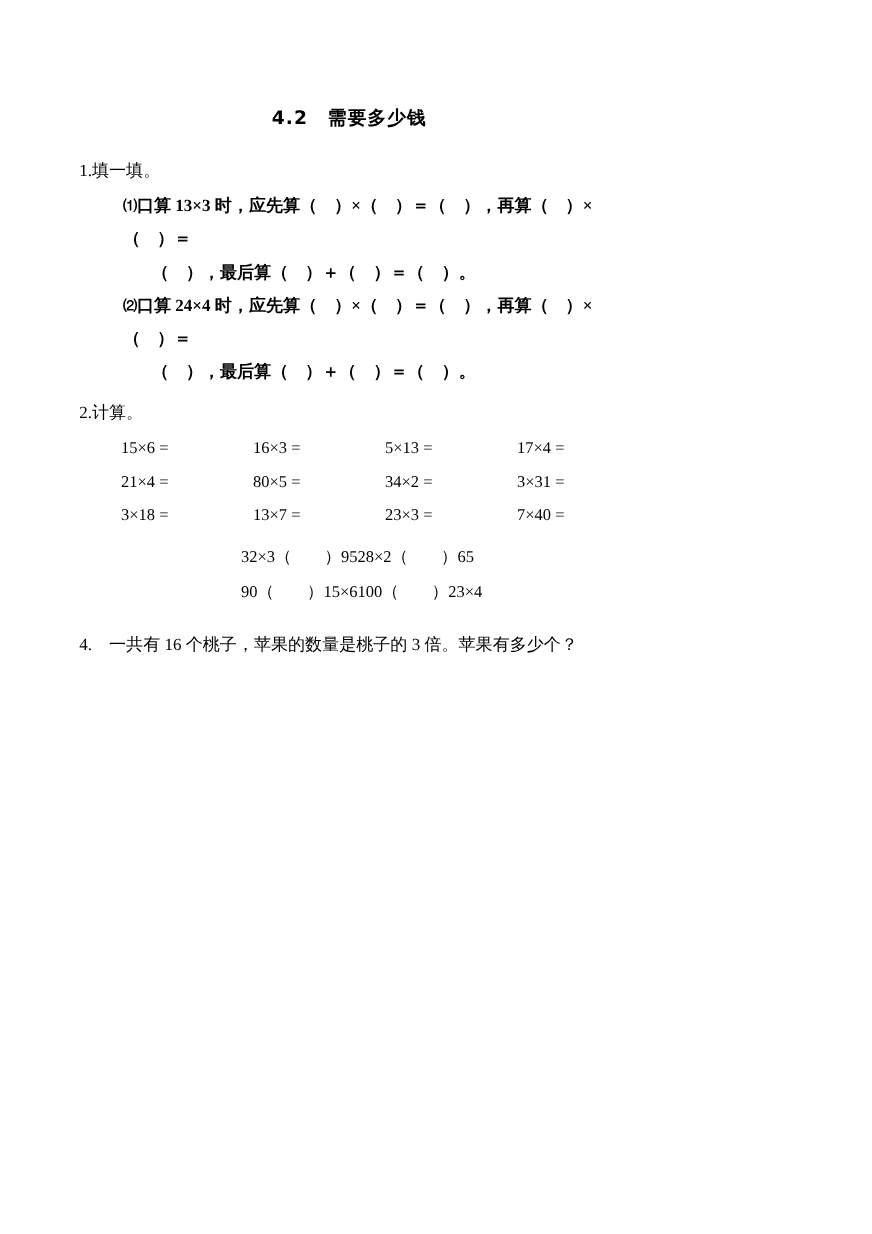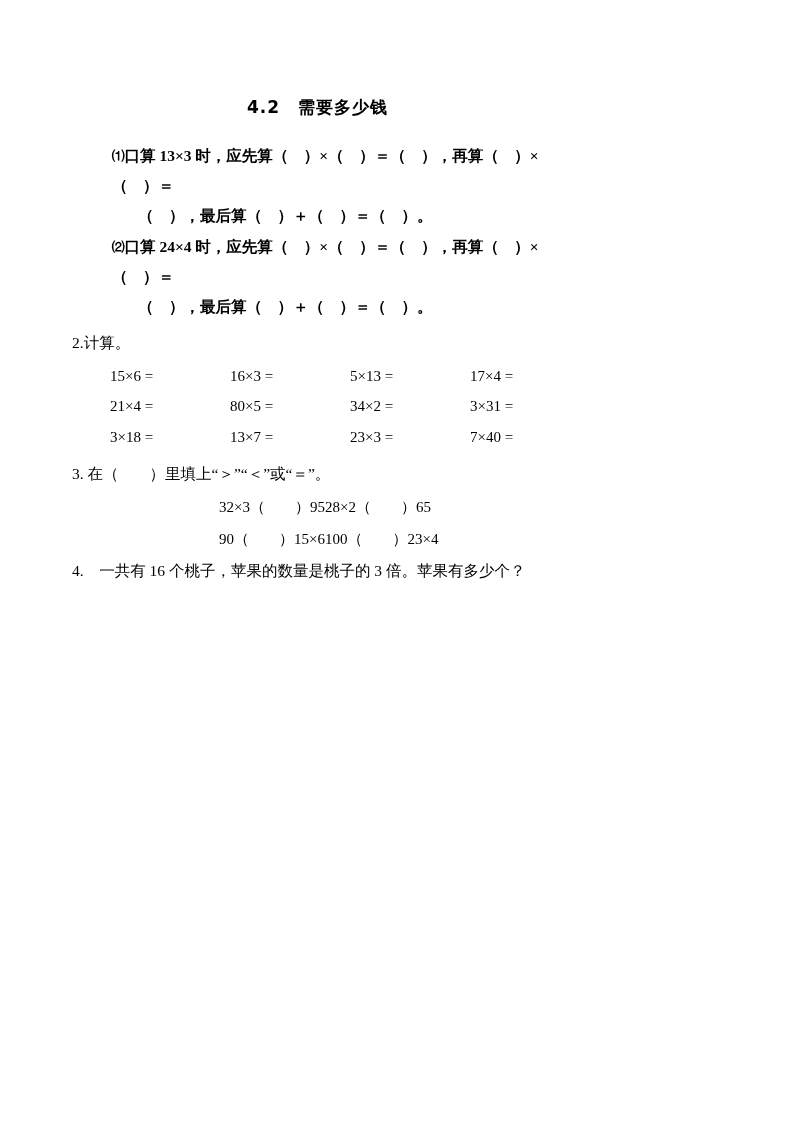--- a/index.html
+++ b/index.html
@@ -71,38 +71,40 @@
     width: 215px;
     text-align: right;
   }
   .cmp-row span.cellB {
     display: inline-block;
     width: 215px;
   }
   .word-q {
     font-size: 15.5px;
     line-height: 1.95;
+    margin-top: 16px;
   }
   .word-q .indent {
     display: block;
     padding-left: 22px;
   }
   .gap-big {
     height: 118px;
   }
   .spacer-2 { height: 6px; }
 </style>
 </head>
 <body>
 
 <div class="page">
 
   <h1 class="doc-title">4.2　需要多少钱</h1>
 
   <div>
+    <div class="q-head">1.填一填。</div>
 
     <div class="sub">
       <span class="sub-marker">⑴</span><span>口算 13×3 时，应先算（　）×（　）＝（　），再算（　）×（　）＝</span>
       <span class="hang">（　），最后算（　）＋（　）＝（　）。</span>
     </div>
 
     <div class="sub">
       <span class="sub-marker">⑵</span><span>口算 24×4 时，应先算（　）×（　）＝（　），再算（　）×（　）＝</span>
       <span class="hang">（　），最后算（　）＋（　）＝（　）。</span>
     </div>
@@ -120,21 +122,20 @@
       <span class="cell">21×4 =</span><span class="cell">80×5 =</span><span class="cell">34×2 =</span><span class="cell">3×31 =</span>
     </div>
     <div class="calc-row">
       <span class="cell">3×18 =</span><span class="cell">13×7 =</span><span class="cell">23×3 =</span><span class="cell">7×40 =</span>
     </div>
   </div>
 
   <div class="spacer-2"></div>
 
   <div>
-    <div class="q-head">3. 在（　　）里填上“＞”“＜”或“＝”。</div>
 
     <div class="cmp-row">
       <span class="cellA">32×3（　　）95</span><span class="cellB">28×2（　　）65</span>
     </div>
     <div class="cmp-row">
       <span class="cellA">90（　　）15×6</span><span class="cellB">100（　　）23×4</span>
     </div>
   </div>
 
   <div class="word-q">

